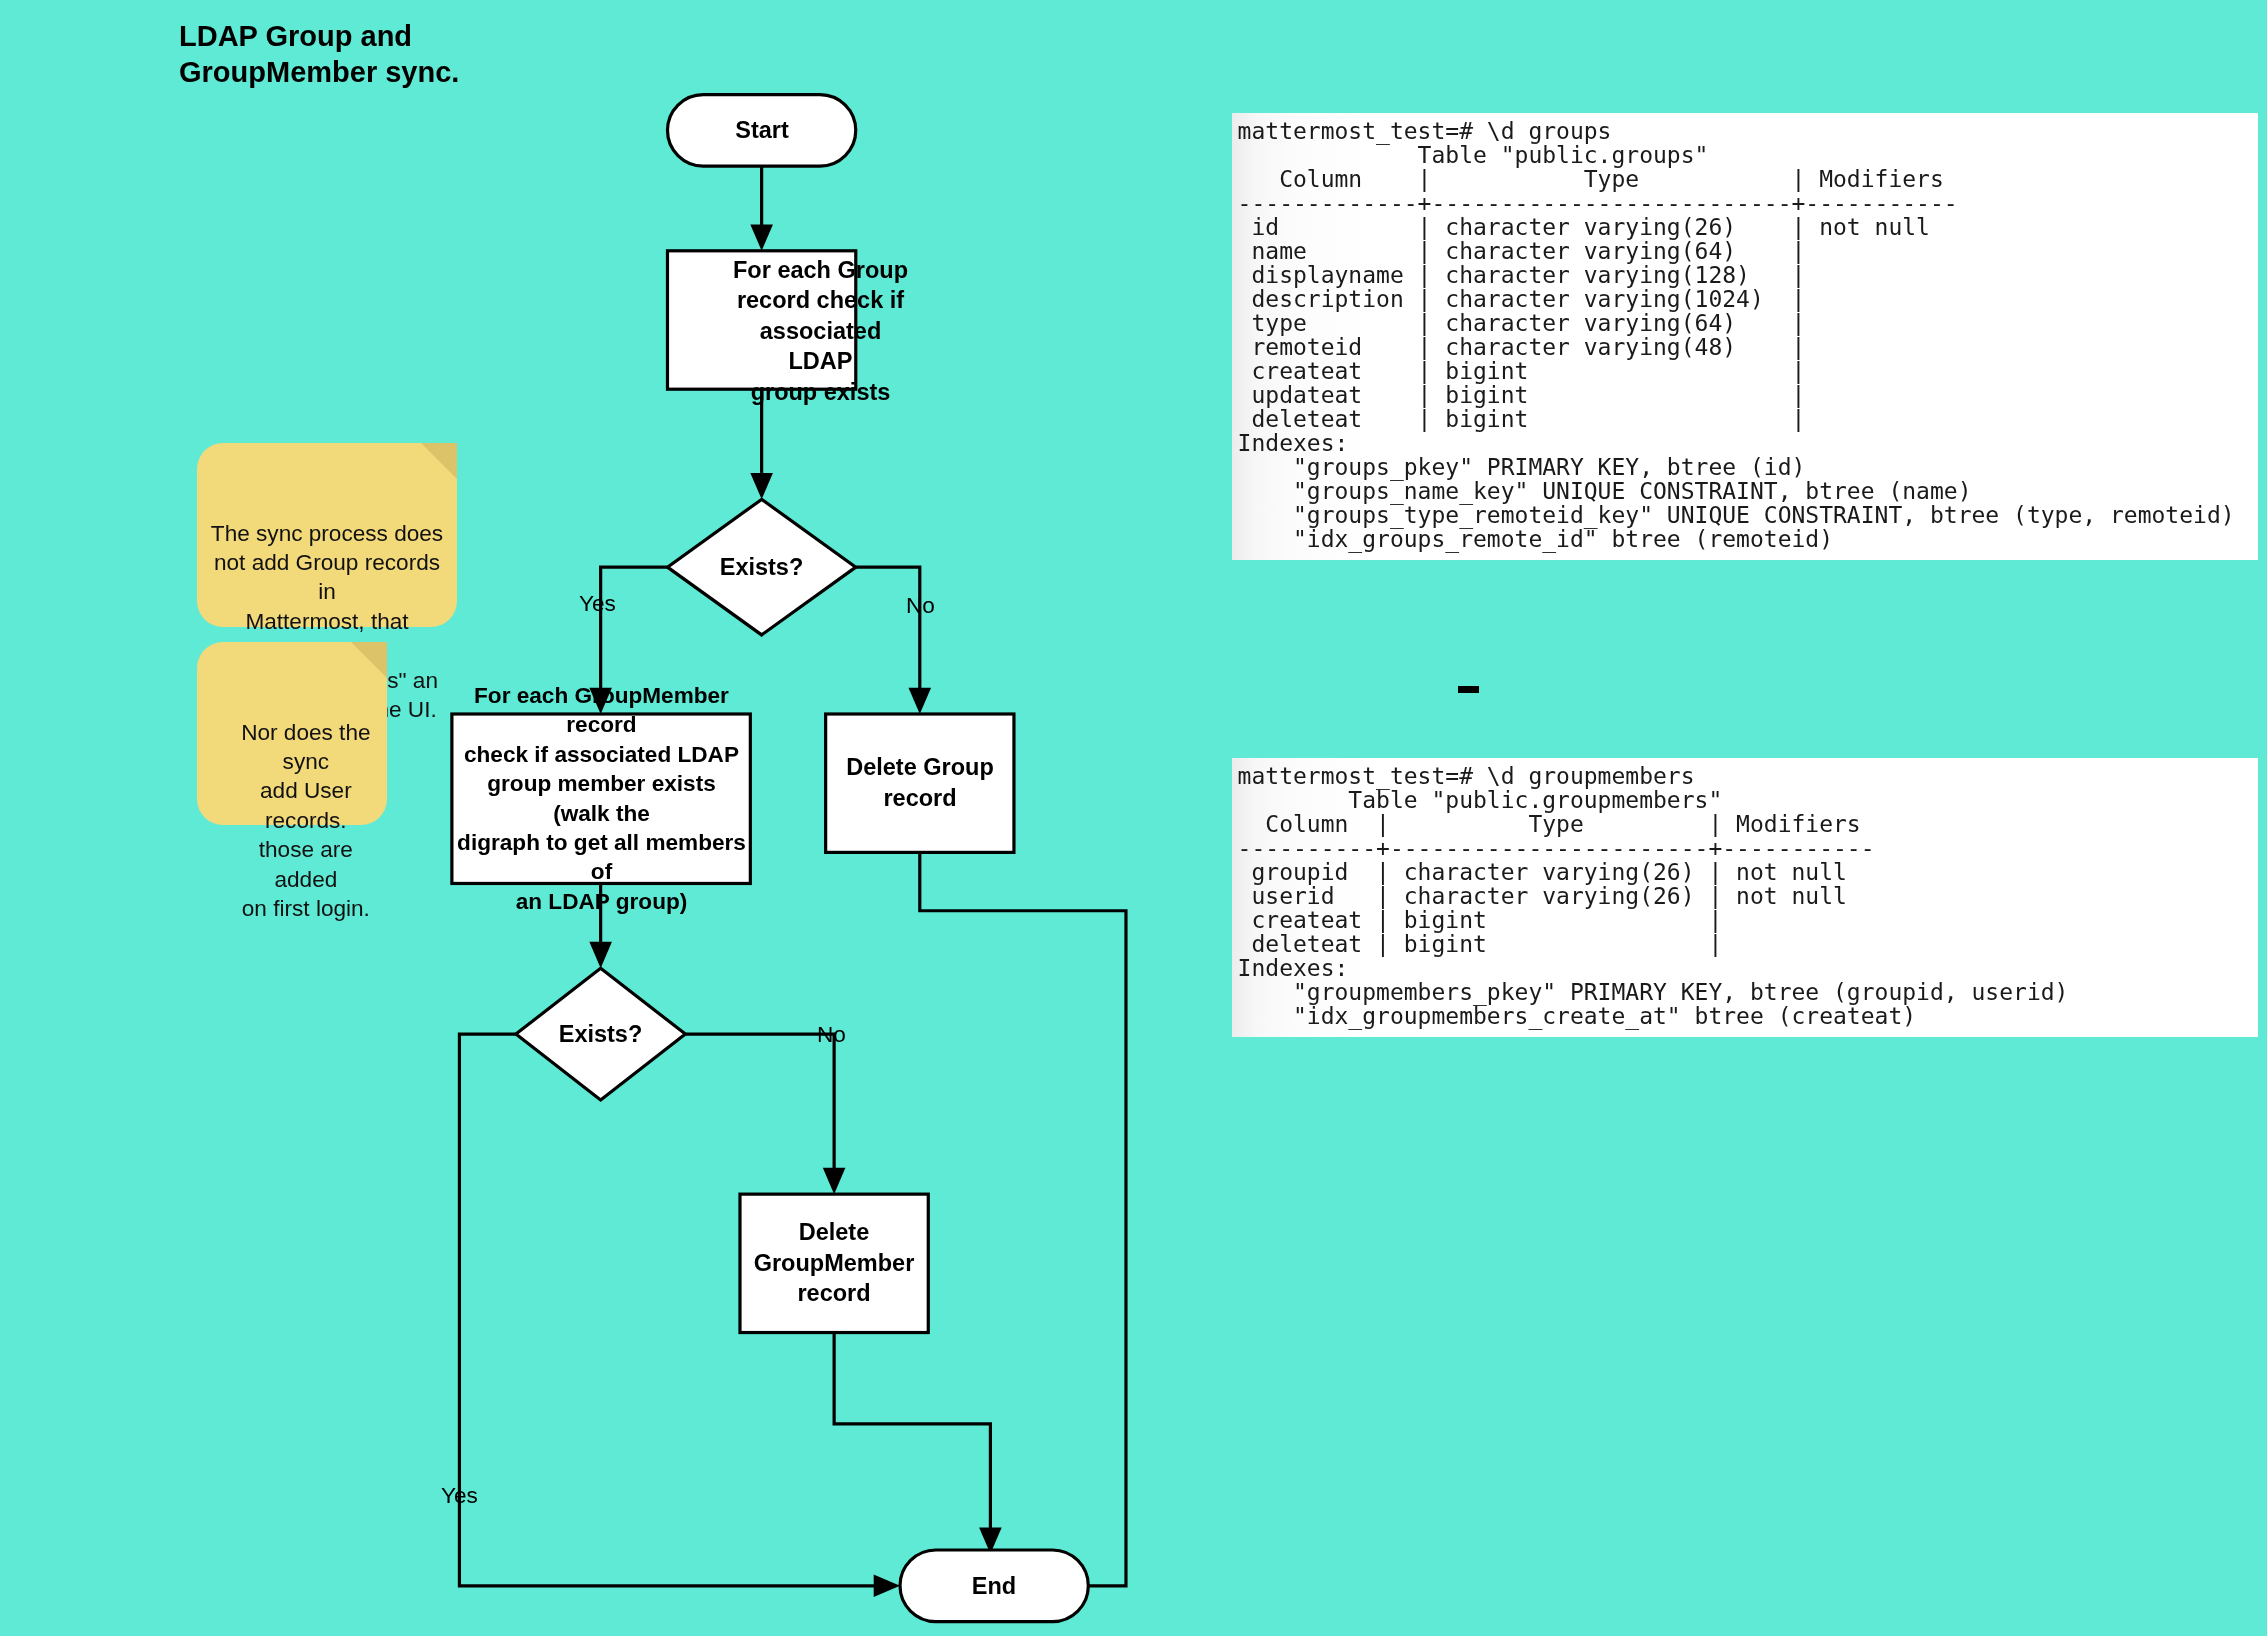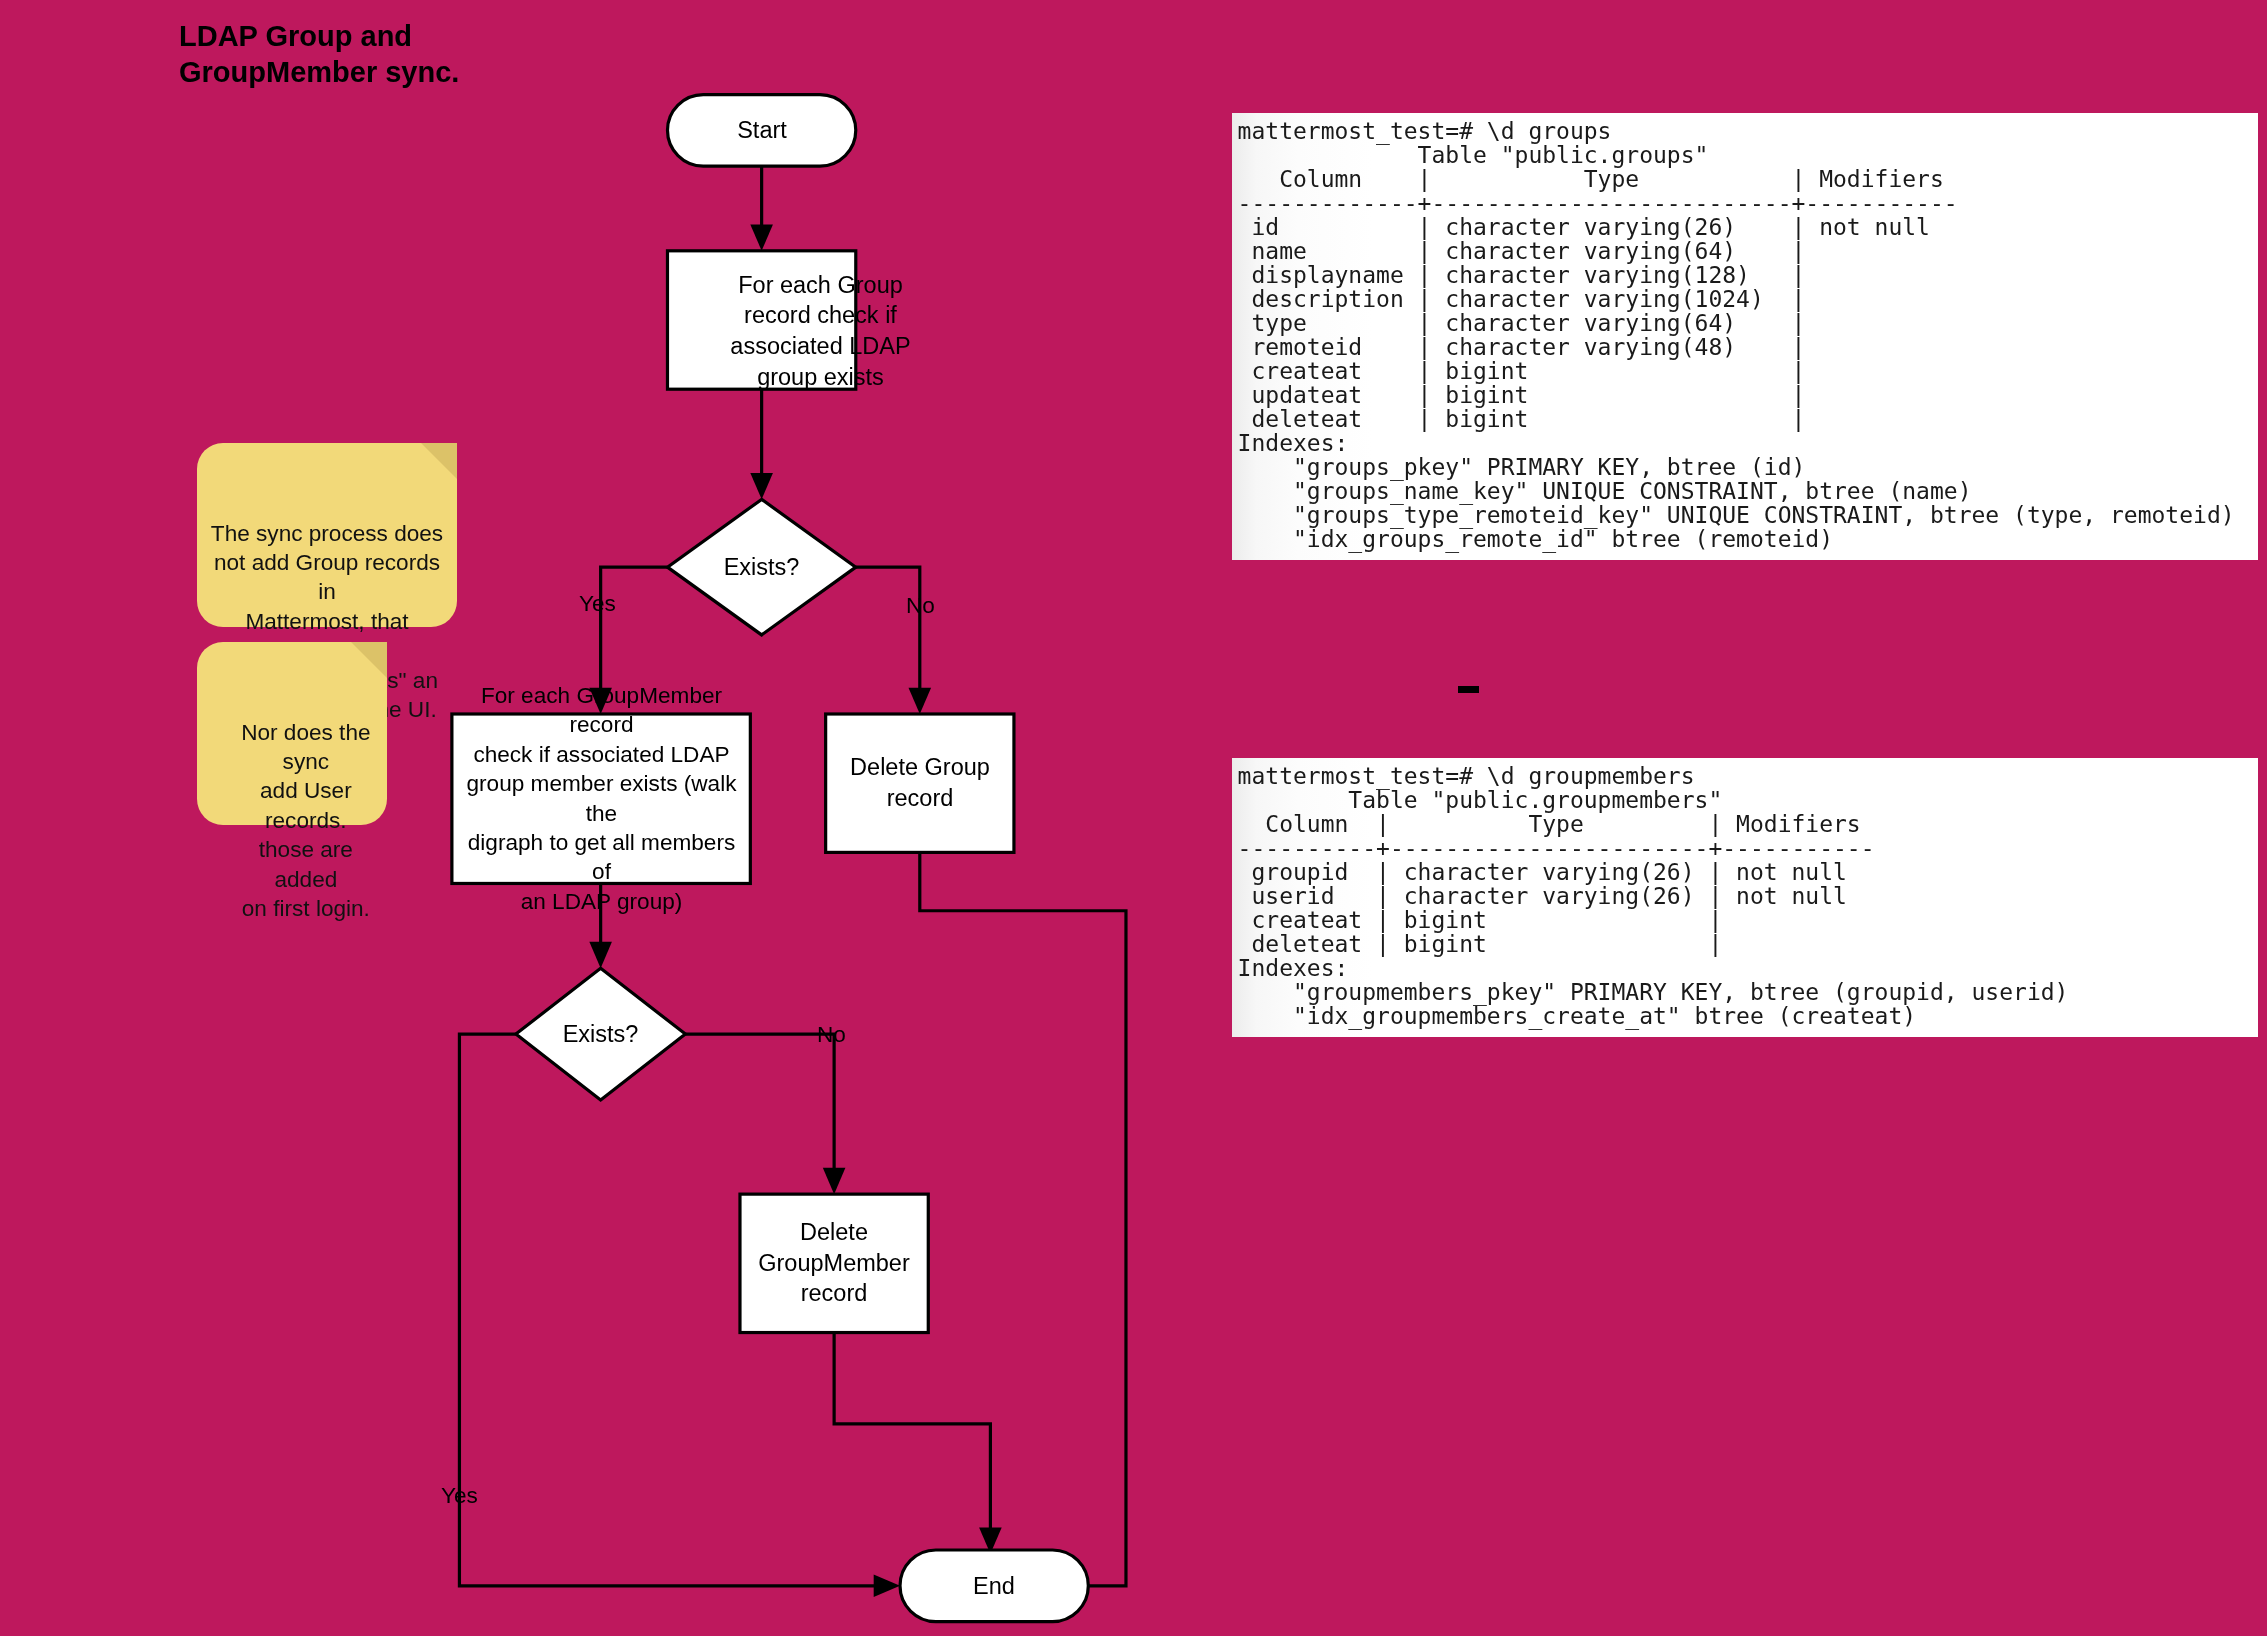--- a/index.html
+++ b/index.html
@@ -4,21 +4,21 @@
 <style>
   html, body {
     margin: 0;
     padding: 0;
     background: #ffffff;
   }
   #canvas {
     position: relative;
     width: 2267px;
     height: 1637px;
-    background: #be185d;
+    background: #5eead4;
     overflow: hidden;
     font-family: "Liberation Sans", sans-serif;
   }
 
   
   #diagram-title {
     position: absolute;
     left: 179px;
     top: 19px;
     width: 395px;
@@ -55,20 +55,21 @@
   .node-label {
     position: absolute;
     color: #000000;
     text-align: center;
     font-size: 23.5px;
     line-height: 1.30;
     white-space: pre-line;
     display: flex;
     align-items: center;
     justify-content: center;
+    font-weight: bold;
   }
   .edge-label {
     position: absolute;
     color: #000000;
     font-size: 22.6px;
     line-height: 1;
     white-space: nowrap;
   }
 
   

